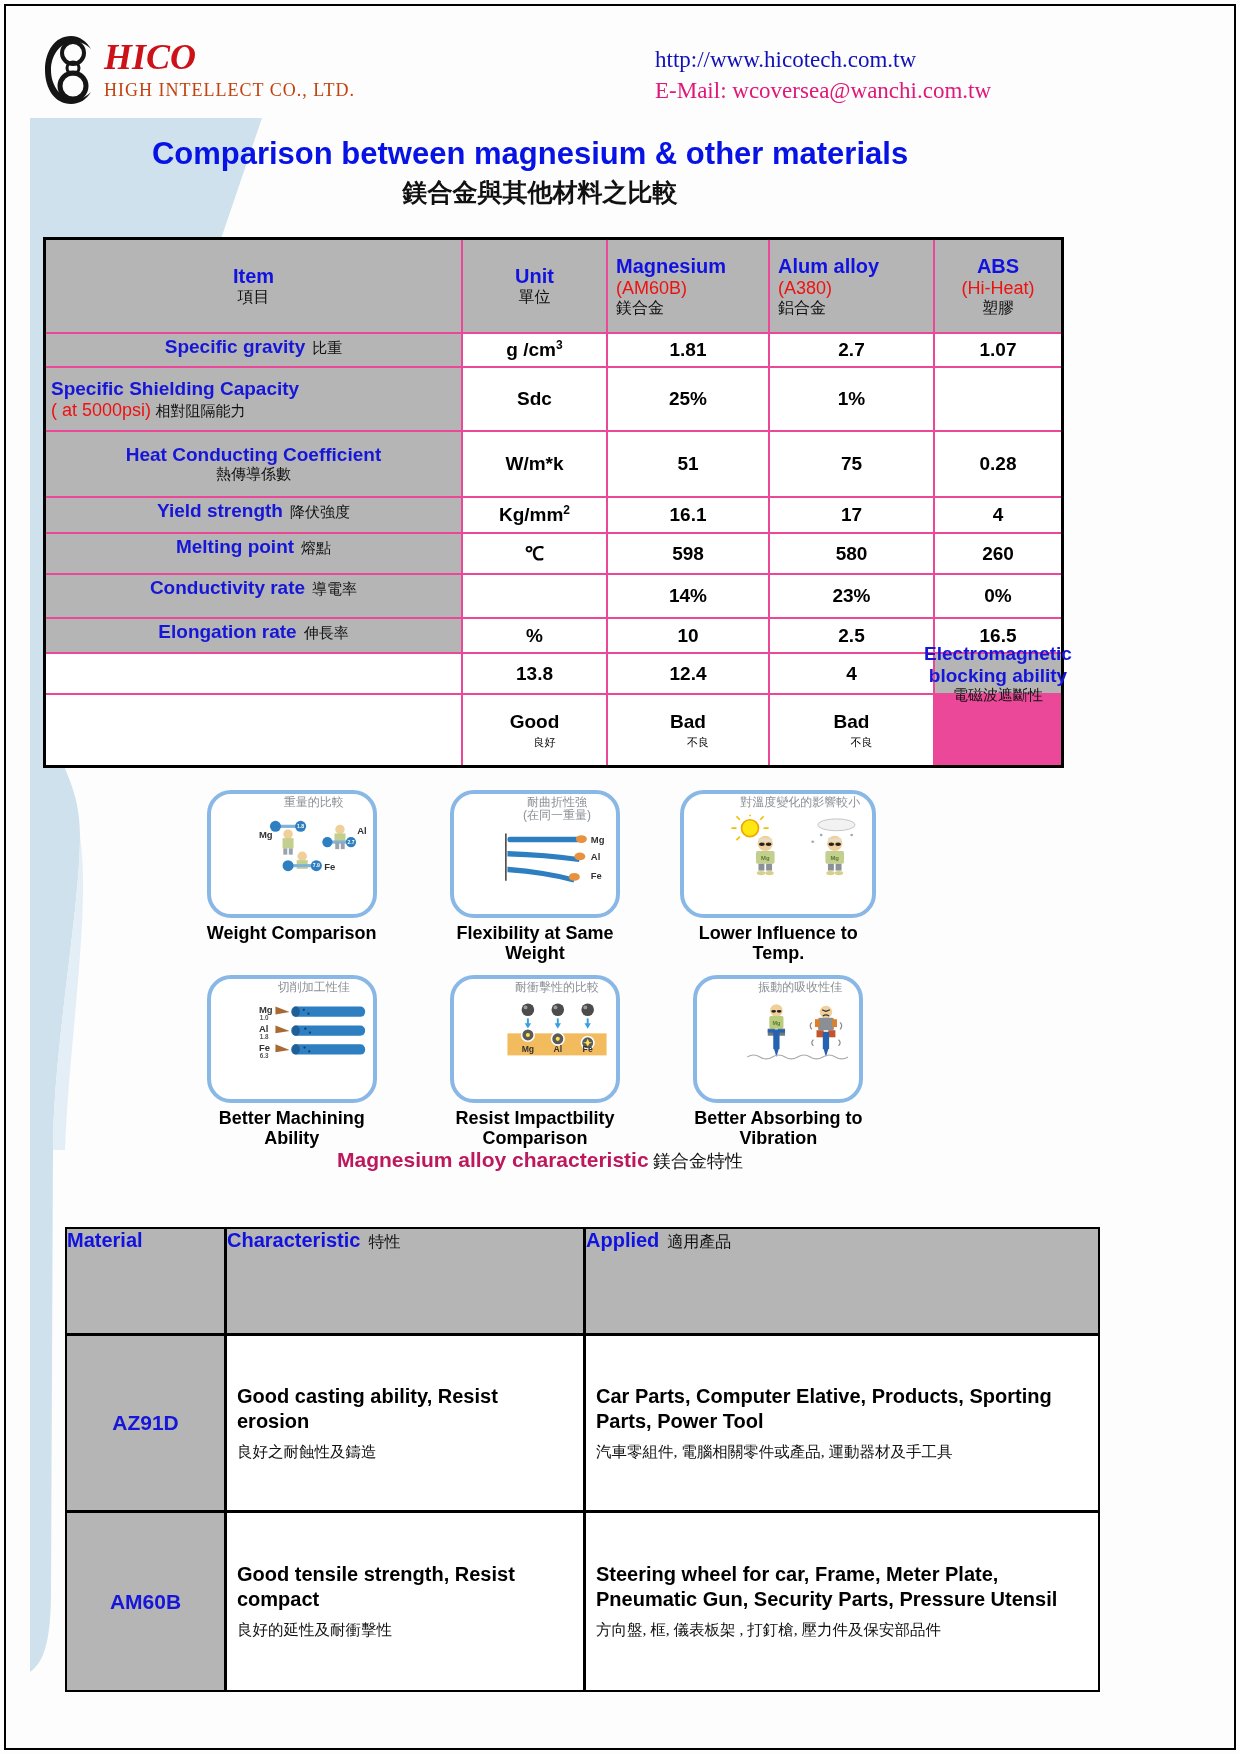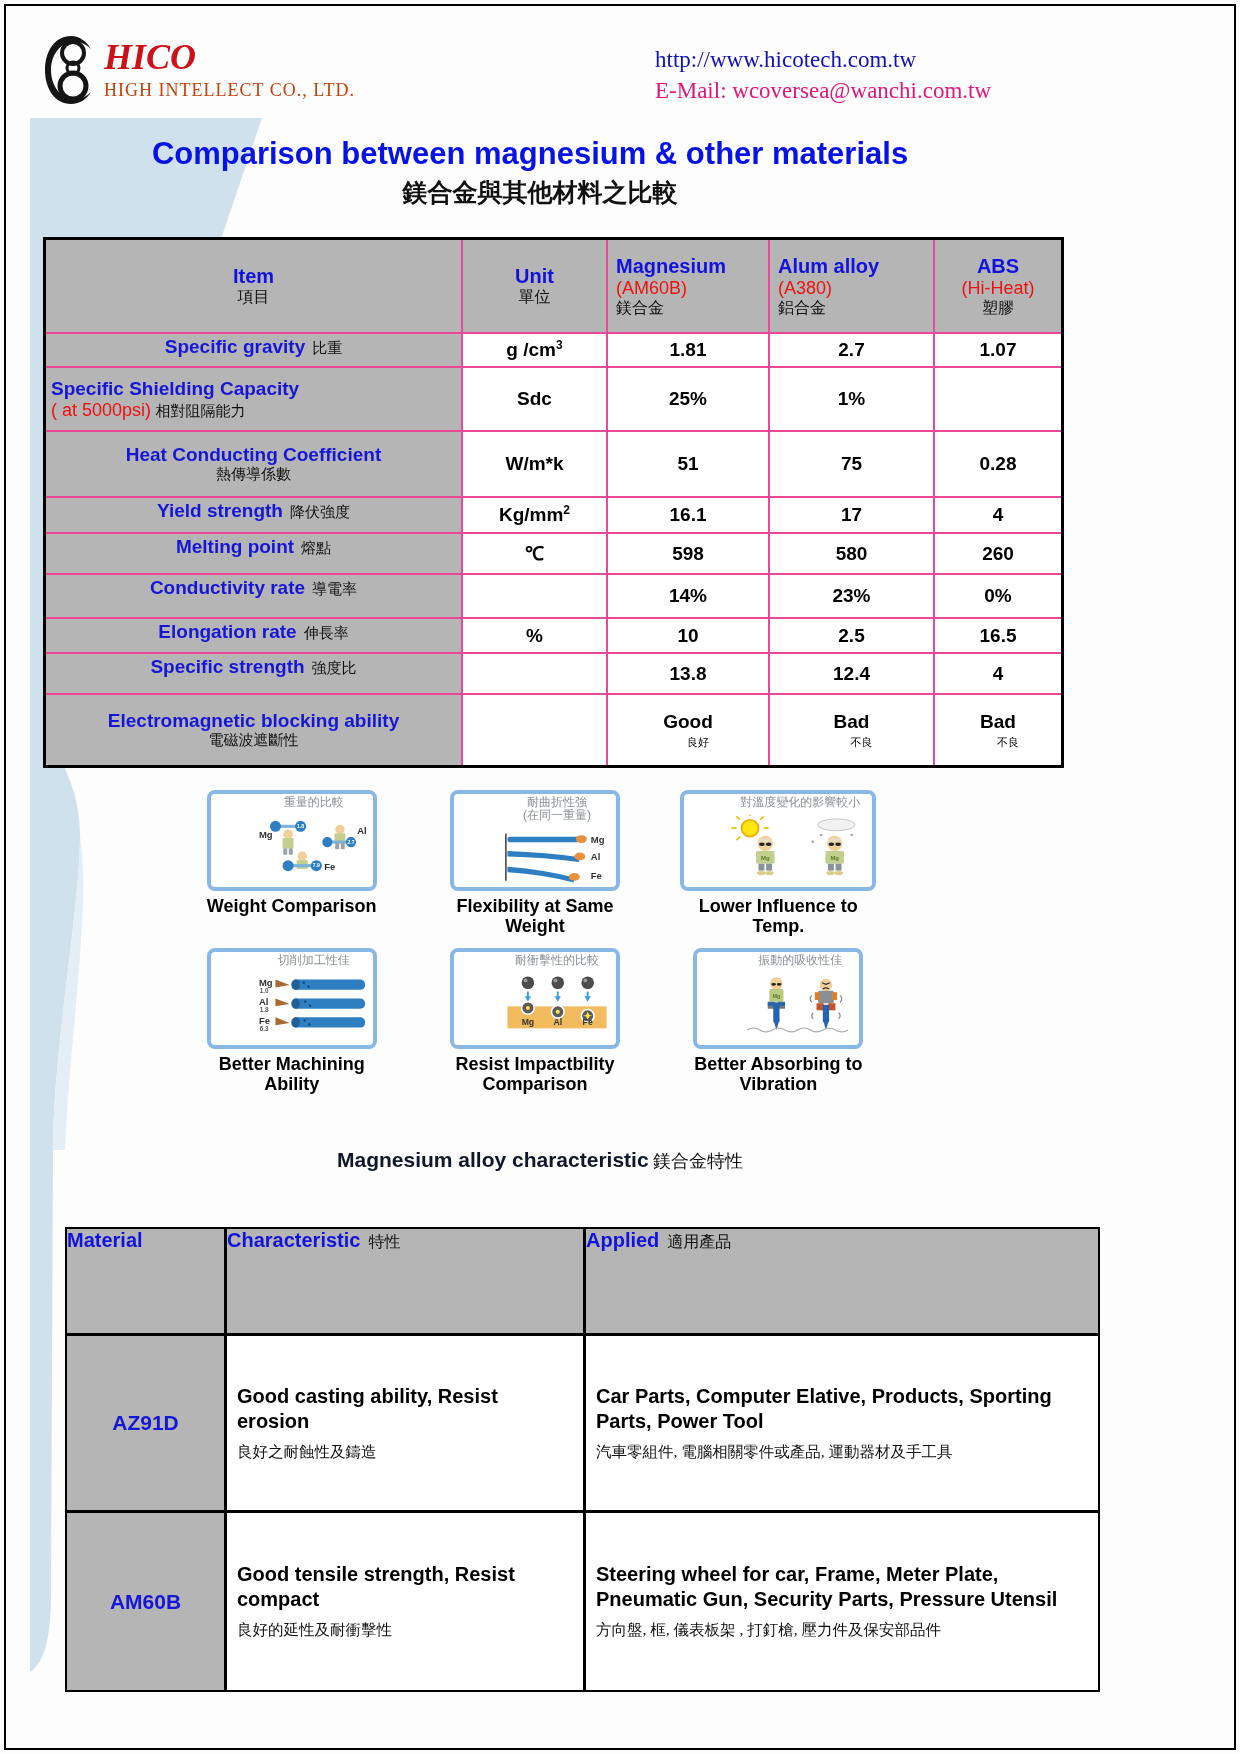--- a/index.html
+++ b/index.html
@@ -43,35 +43,35 @@
   .item.left{align-items:flex-start;text-align:left;padding-left:5px;}
   .unitc{font-weight:700;font-size:19px;}
   .unitc sup{font-size:12px;}
   .val{font-weight:700;font-size:19px;}
   .vs{font-family:"Liberation Serif",serif;font-size:11px;font-weight:400;margin-top:3px;margin-left:20px;}
 
   
   .panels{position:absolute;left:170px;top:790px;width:730px;display:grid;
           grid-template-columns:1fr 1fr 1fr;row-gap:12px;justify-items:center;}
   .panel{display:flex;flex-direction:column;align-items:center;width:240px;}
-  .pcard{width:170px;height:101px;border:4px solid #8ab8e6;border-radius:8px;background:#fff;
+  .pcard{width:170px;height:128px;border:4px solid #8ab8e6;border-radius:24px;background:#fff;
          box-sizing:border-box;padding-top:2px;overflow:hidden;padding-left:44px;}
   .pcard.wide{width:196px;}
   .pzh{font-size:12px;color:#8a9096;text-align:center;line-height:1.05;white-space:nowrap;}
   .pcap{margin-top:5px;font-weight:700;font-size:18px;line-height:1.12;text-align:center;max-width:200px;}
   .part{width:100%;height:74px;display:block;}
   .pl{font:700 12px "Liberation Sans",sans-serif;fill:#333;}
   .plm{font:700 11px "Liberation Sans",sans-serif;fill:#333;text-anchor:middle;}
   .pnum{font:700 6.5px "Liberation Sans",sans-serif;fill:#ffffee;text-anchor:middle;}
   .pnum2{font:700 8px "Liberation Sans",sans-serif;fill:#555;}
   .pmg{font:700 7px "Liberation Sans",sans-serif;fill:#5c7a2e;text-anchor:middle;}
 
   
   .s2title{position:absolute;left:40px;top:1148px;width:1000px;text-align:center;}
-  .s2en{color:#0f172a;font-weight:700;font-size:21px;text-align:right;}
+  .s2en{color:#be185d;font-weight:700;font-size:21px;text-align:right;}
   .s2zh{font-family:"Liberation Serif",serif;font-size:18px;color:#111;}
   .mtable{position:absolute;left:65px;top:1227px;width:1035px;box-sizing:border-box;
           background:#000;border:2px solid #000;display:grid;gap:3px;
           grid-template-columns:157px 356px 512px;grid-template-rows:104px 174px 177px;}
   .mcell{background:#fff;display:flex;flex-direction:column;justify-content:center;}
   .mhead{background:#b5b5b5;align-items:center;text-align:center;flex-direction:row;gap:8px;align-items:baseline;justify-content:flex-start;}
   .mmat{background:#b5b5b5;align-items:center;text-align:center;color:#1616d8;font-weight:700;font-size:21px;}
   .mbody{padding:8px 10px;text-align:left;}
   .men{font-weight:700;font-size:20px;line-height:1.25;color:#000;}
   .mzh{font-family:"Liberation Serif",serif;font-size:15.5px;margin-top:8px;color:#111;}
@@ -203,24 +203,20 @@
         <span class="ien">Elongation rate</span>
         <span class="zh">伸長率</span>
       </div>
       <div class="cell unitc">
           <span>%</span>
         </div>
       <div class="cell val">10</div>
       <div class="cell val">2.5</div>
       <div class="cell val">16.5</div>
 
-      <div class="cell gray item inline">
-        <span class="ien">Specific strength</span>
-        <span class="zh">強度比</span>
-      </div>
       <div class="cell unitc">
           <span></span>
         </div>
       <div class="cell val">13.8</div>
       <div class="cell val">12.4</div>
       <div class="cell val">4</div>
 
       <div class="cell gray item">
         <div class="ien">Electromagnetic blocking ability</div>
         <div class="zh">電磁波遮斷性</div>

